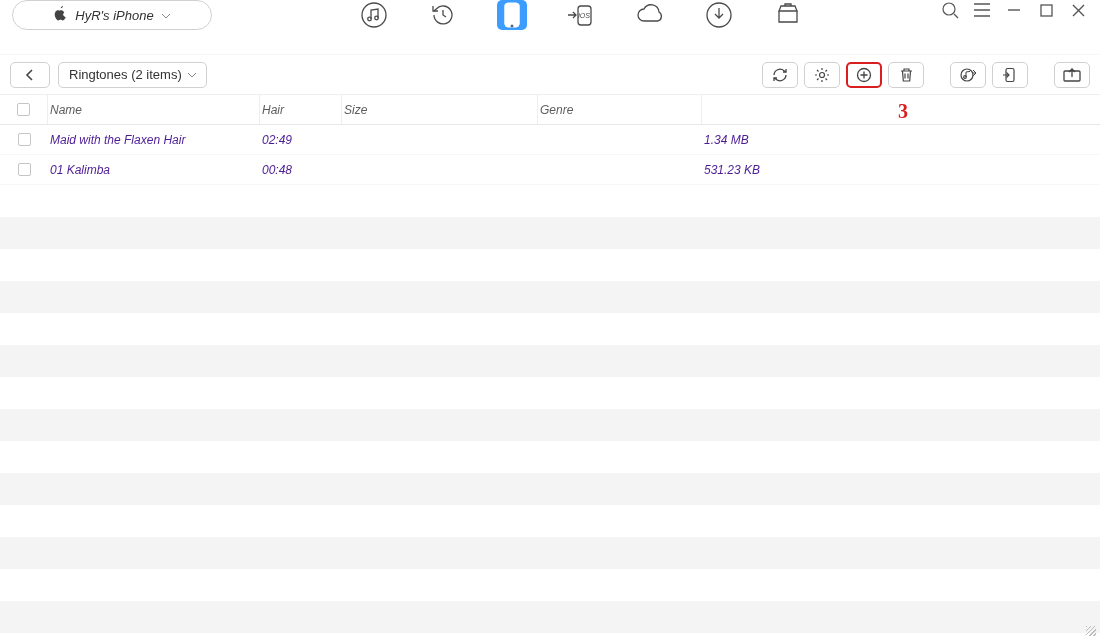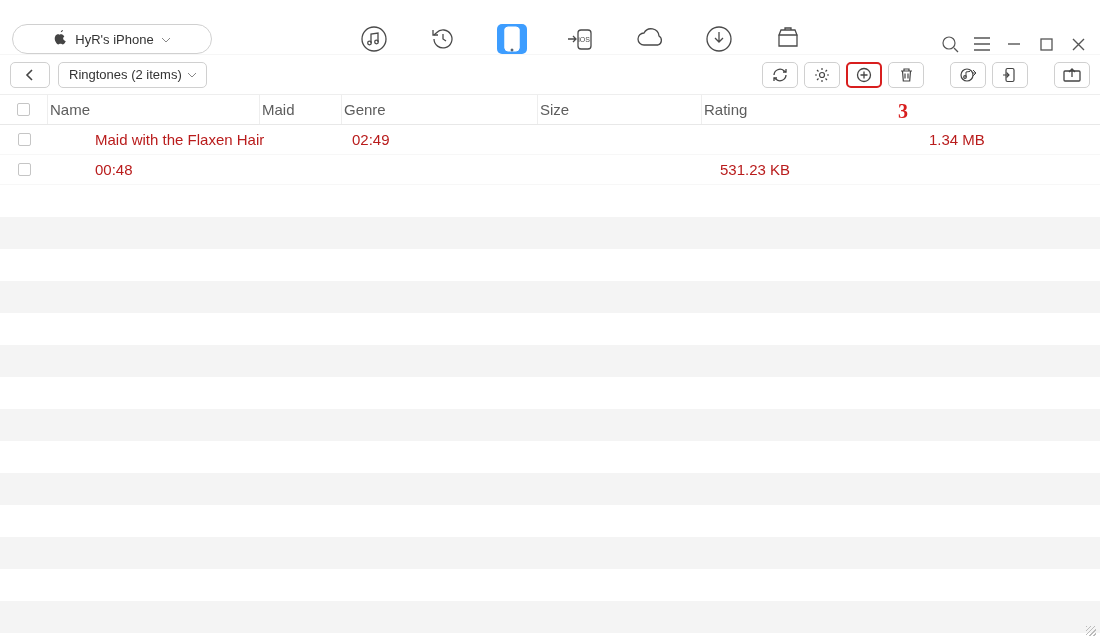--- a/index.html
+++ b/index.html
@@ -1,19 +1,19 @@
 <!DOCTYPE html>
 <html><head>
 <meta charset="utf-8">
 <style>
   * { box-sizing: border-box; margin: 0; padding: 0; }
   body { font-family: -apple-system, "Segoe UI", Arial, sans-serif; font-size: 13px; color: #333; background: #fff; width: 1100px; height: 640px; overflow: hidden; position: relative; }
   
   
-  .top-toolbar { height: 55px; display: flex; align-items: flex-end; padding: 0 12px; border-bottom: 1px solid #f6f6f6; }
+  .top-toolbar { height: 55px; display: flex; align-items: flex-start; padding: 0 12px; border-bottom: 1px solid #f6f6f6; font-style: italic; }
   .device-dropdown { display: flex; align-items: center; justify-content: center; gap: 8px; width: 200px; height: 30px; border: 1px solid #d0d0d0; border-radius: 15px; cursor: pointer; }
   .device-dropdown .chev { font-size: 10px; color: #888; }
   .top-nav { flex: 1; display: flex; justify-content: center; align-items: center; gap: 39px; padding-left: 10px; }
   .top-nav .nav-icon { width: 30px; height: 30px; display: flex; align-items: center; justify-content: center; cursor: pointer; }
   .top-nav .nav-icon svg { stroke: #4a4a4a; }
   .nav-icon.selected { background: #3d9dff; border-radius: 5px; }
   .nav-icon.selected svg rect, .nav-icon.selected svg path { stroke: #fff; fill: #fff; }
   .win-controls { display: flex; align-items: center; gap: 12px; }
   .win-controls .wc { width: 20px; height: 20px; display:flex; align-items:center; justify-content:center; cursor:pointer; }
   
@@ -22,25 +22,25 @@
   .back-btn { width: 40px; height: 26px; border: 1px solid #d0d0d0; border-radius: 5px; display:flex; align-items:center; justify-content:center; margin-right: 8px; cursor:pointer; }
   .category-dropdown { height: 26px; border: 1px solid #d0d0d0; border-radius: 5px; display:flex; align-items:center; padding: 6px 10px; gap:6px; cursor:pointer; }
   .category-dropdown .chev { font-size:10px; color:#888; }
   .action-bar { margin-left: auto; display: flex; align-items: center; gap: 6px; }
   .act-btn { width: 36px; height: 26px; border: 1px solid #d0d0d0; border-radius: 5px; display:flex; align-items:center; justify-content:center; cursor:pointer; background:#fff; }
   .act-btn.highlight { border: 2px solid #d81e1e; }
   .act-group-gap { width: 14px; }
   
   
   .table { width: 100%; }
-  .thead, .trow { display: grid; grid-template-columns: 48px 212px 82px 196px 164px 116px 175px 104px; align-items: center; height: 30px; font-size: 15px; }
+  .thead, .trow { display: grid; grid-template-columns: 48px 212px 82px 196px 164px 116px 175px 104px; align-items: center; height: 30px; font-size: 12px; font-style: italic; }
   .thead { color: #5d5d5d; border-bottom: 1px solid #e8e8e8; background:#fff; }
   .thead .th { padding: 0 2px; border-right: 1px solid #eee; height:100%; display:flex; align-items:center; }
   .thead .th:first-child, .thead .th.check { justify-content:center; border-right:1px solid #eee;}
-  .trow { color: #b91c1c; border-bottom: 1px solid #f7f7f7; background:#fff;gap:45px; }
+  .trow { color: #4c1d95; border-bottom: 1px solid #f7f7f7; background:#fff; }
   .trow .td { padding: 0 2px; }
   .check-cell { display:flex; justify-content:center; }
   .checkbox { width:13px; height:13px; border:1px solid #c5c5c5; border-radius:2px; }
   
   
   .stripes { height: calc(640px - 55px - 40px - 30px - 30px - 30px); background: repeating-linear-gradient(#ffffff 0 32px, #f4f4f4 32px 64px); }
 
   .annotation-3 { position:absolute; left: 898px; top: 100px; color:#d81e1e; font-weight:bold; font-size:20px; font-family: Georgia, serif; }
   .resize-grip { position:absolute; right:4px; bottom:4px; width:10px; height:10px; background: repeating-linear-gradient(135deg, #bbb 0 1px, transparent 1px 3px); }
 </style>
@@ -202,43 +202,43 @@
     </div>
   </div>
 </div>
 
 <div class="table">
   <div class="thead">
     <div class="th check">
         <div class="checkbox"></div>
       </div>
     <div class="th">Name</div>
-    <div class="th">Maid</div>
+    <div class="th">Hair</div>
+    <div class="th">Size</div>
     <div class="th">Genre</div>
-    <div class="th">Size</div>
-    <div class="th" style="border-right:none">Rating</div>
   </div>
 
   <div class="trow">
     <div class="td check-cell">
         <div class="checkbox"></div>
       </div>
     <div class="td">Maid with the Flaxen Hair</div>
     <div class="td">02:49</div>
     <div class="td"></div>
     <div class="td"></div>
     <div class="td">1.34 MB</div>
     <div class="td"></div>
     <div class="td"></div>
   </div>
 
   <div class="trow">
     <div class="td check-cell">
         <div class="checkbox"></div>
       </div>
+    <div class="td">01 Kalimba</div>
     <div class="td">00:48</div>
     <div class="td"></div>
     <div class="td"></div>
     <div class="td">531.23 KB</div>
     <div class="td"></div>
     <div class="td"></div>
   </div>
 
   <div class="stripes"></div>
 </div>

